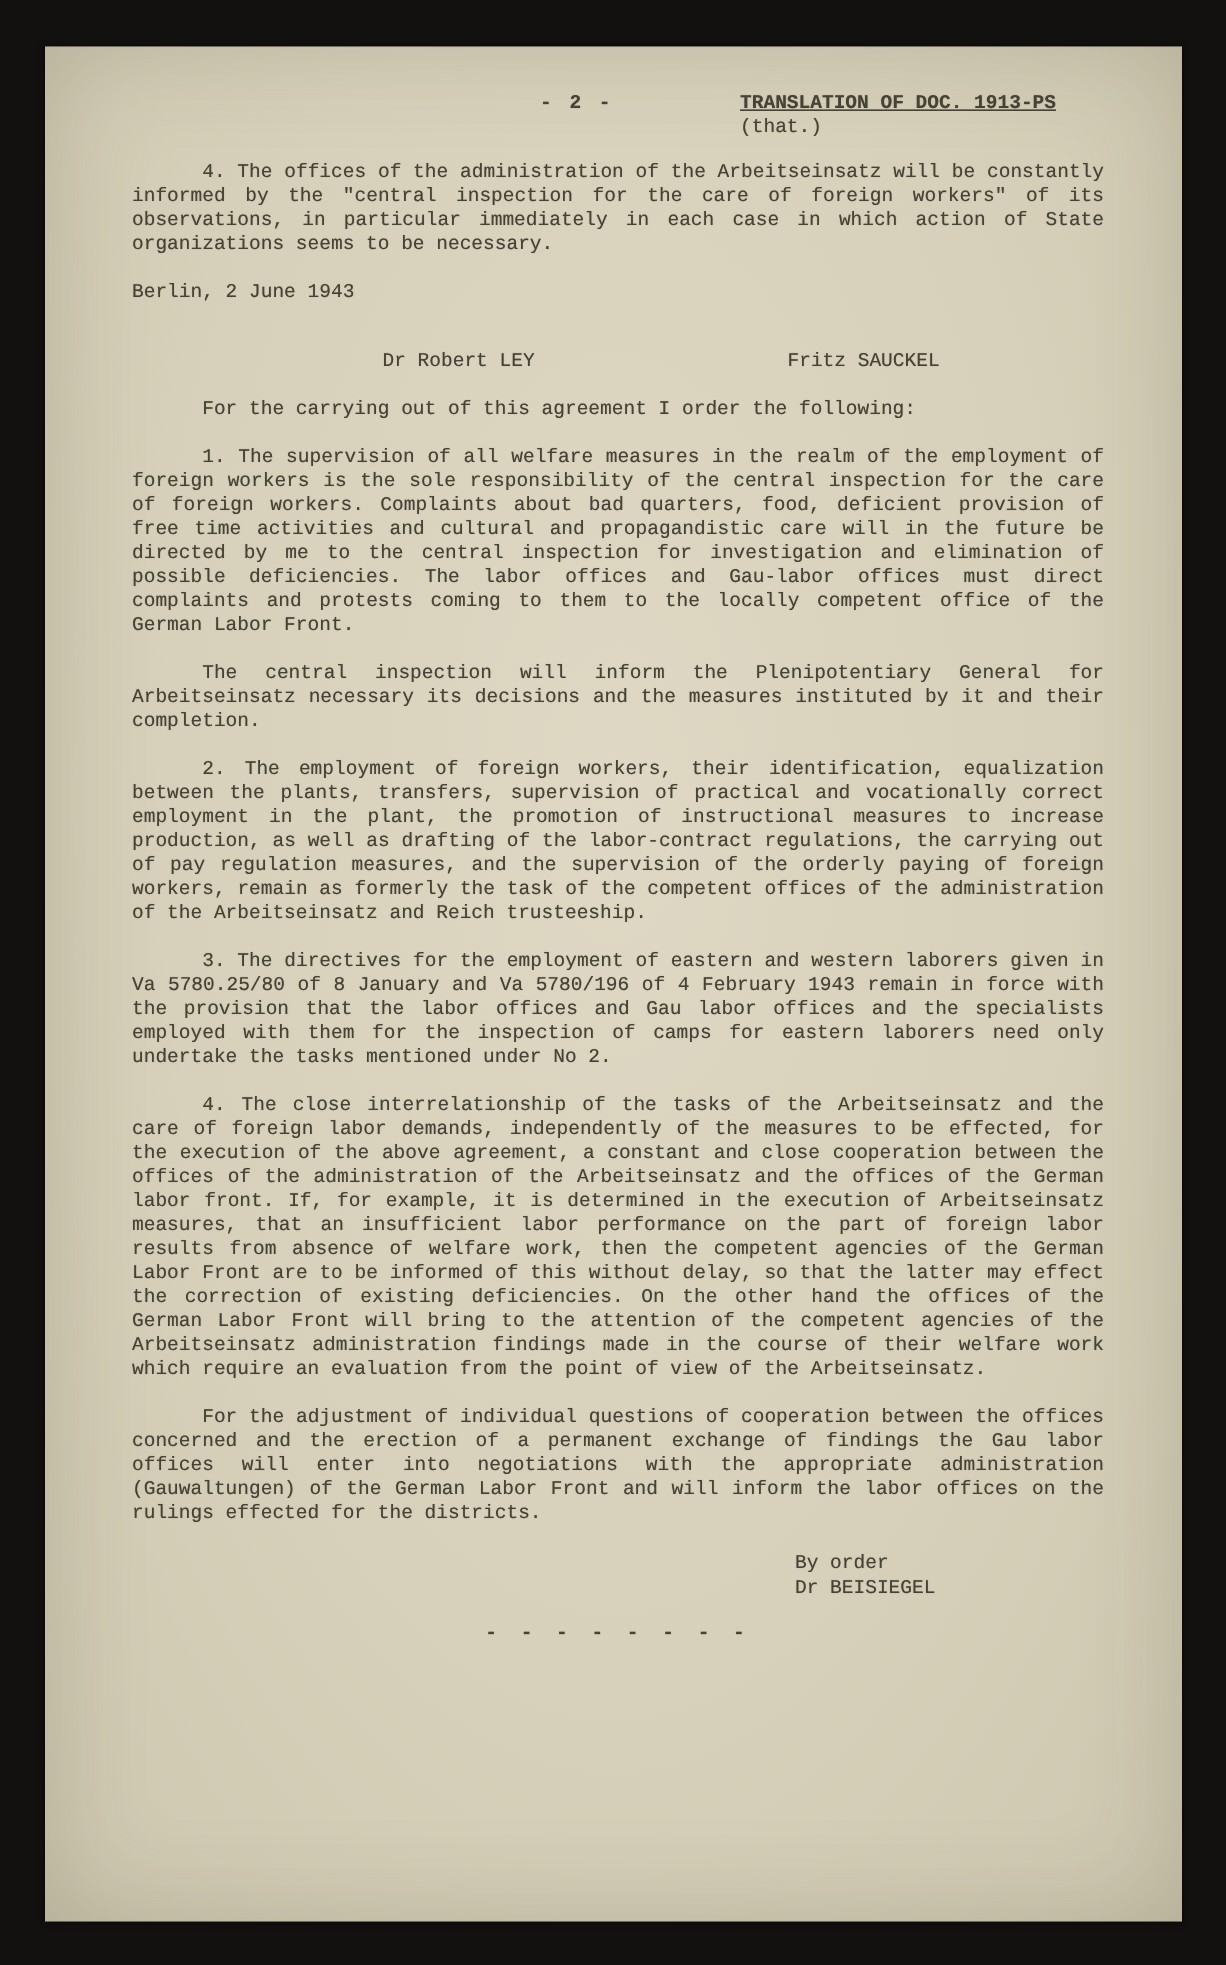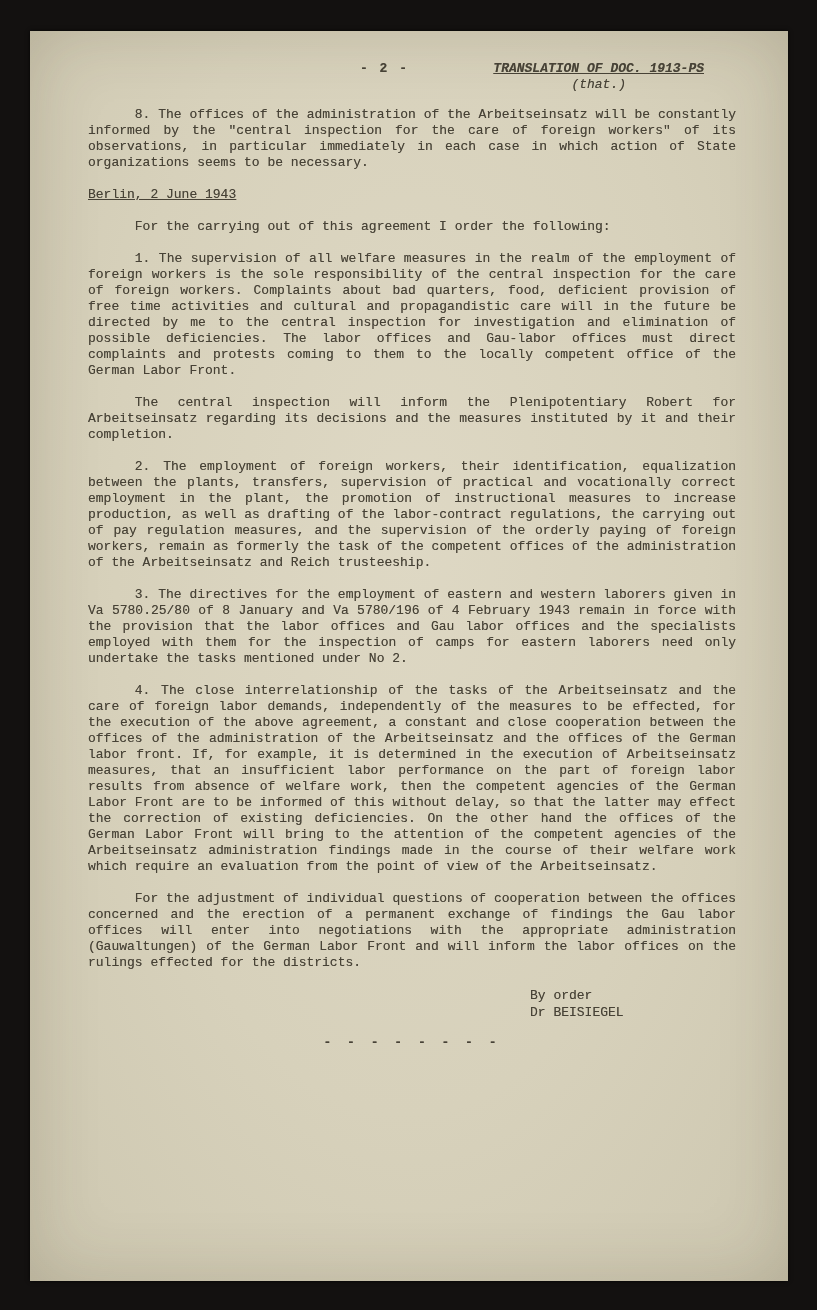--- a/index.html
+++ b/index.html
@@ -43,39 +43,38 @@
     position: absolute;
     left: 272px;
     top: 0;
     letter-spacing: 2px;
     font-weight: bold;
   }
   .title-block {
     position: absolute;
     right: 32px;
     top: 0;
-    text-align: center;
-    font-style: italic;
+    text-align: left;
   }
   .doc-title {
     font-weight: bold;
     text-decoration: underline;
     display: block;
   }
   .doc-cont {
     display: block;
   }
   .para {
     margin: 0 0 16px 0;
     text-align: justify;
   }
   .indent { text-indent: 3.6em; }
   .gap-md { margin-top: 30px; }
   .gap-lg { }
-  .date-line { margin: 0 0 16px 0; text-decoration: underline; }
+  .date-line { margin: 0 0 16px 0; }
   .sig-row {
     position: relative;
     height: 16px;
     margin-bottom: 16px;
   }
   .sig-left  { position: absolute; left: 167px; top: 0; }
   .sig-right { position: absolute; left: 437px; top: 0; }
   .by-order-block {
     margin-left: 442px;
   }
@@ -94,31 +93,35 @@
   <div class="paper txt">
 
     <div class="header">
       <span class="page-num">- 2 -</span>
       <span class="title-block">
         <span class="doc-title">TRANSLATION OF DOC. 1913-PS</span>
         <span class="doc-cont">(that.)</span>
       </span>
     </div>
 
-    <p class="para indent">8.  The offices of the administration of the Arbeitseinsatz will be constantly informed by the "central inspection for the care of foreign workers" of its observations, in particular immediately in each case in which action of State organizations seems to be necessary.</p>
+    <p class="para indent">4.  The offices of the administration of the Arbeitseinsatz will be constantly informed by the "central inspection for the care of foreign workers" of its observations, in particular immediately in each case in which action of State organizations seems to be necessary.</p>
 
 
     <p class="date-line">Berlin, 2 June 1943</p>
 
+    <div class="sig-row gap-md">
+      <span class="sig-left">Dr Robert LEY</span>
+      <span class="sig-right">Fritz SAUCKEL</span>
+    </div>
 
     <p class="para indent gap-lg">For the carrying out of this agreement I order the following:</p>
 
     <p class="para indent">1.  The supervision of all welfare measures in the realm of the employment of foreign workers is the sole responsibility of the central inspection for the care of foreign workers.  Complaints about bad quarters, food, deficient provision of free time activities and cultural and propagandistic care will in the future be directed by me to the central inspection for investigation and elimination of possible deficiencies.  The labor offices and Gau-labor offices must direct complaints and protests coming to them to the locally competent office of the German Labor Front.</p>
 
-    <p class="para indent">The central inspection will inform the Plenipotentiary Robert for Arbeitseinsatz regarding its decisions and the measures instituted by it and their completion.</p>
+    <p class="para indent">The central inspection will inform the Plenipotentiary General for Arbeitseinsatz necessary its decisions and the measures instituted by it and their completion.</p>
 
     <p class="para indent">2.  The employment of foreign workers, their identification, equalization between the plants, transfers, supervision of practical and vocationally correct employment in the plant, the promotion of instructional measures to increase production, as well as drafting of the labor-contract regulations, the carrying out of pay regulation measures, and the supervision of the orderly paying of foreign workers, remain as formerly the task of the competent offices of the administration of the Arbeitseinsatz and Reich trusteeship.</p>
 
     <p class="para indent">3.  The directives for the employment of eastern and western laborers given in Va 5780.25/80 of 8 January and Va 5780/196 of 4 February 1943 remain in force with the provision that the labor offices and Gau labor offices and the specialists employed with them for the inspection of camps for eastern laborers need only undertake the tasks mentioned under No 2.</p>
 
     <p class="para indent">4.  The close interrelationship of the tasks of the Arbeitseinsatz and the care of foreign labor demands, independently of the measures to be effected, for the execution of the above agreement, a constant and close cooperation between the offices of the administration of  the Arbeitseinsatz and the offices of the German labor front.  If, for example, it is determined in the execution of Arbeitseinsatz measures, that an insufficient labor performance on the part of foreign labor results from absence of welfare work, then the competent agencies of the German Labor Front are to be informed of this without delay, so that the latter may effect the correction of existing deficiencies.  On the other hand the offices of the German Labor Front will bring to the attention of the competent agencies of the Arbeitseinsatz administration findings made in the course of their welfare work which require an evaluation from the point of view of the Arbeitseinsatz.</p>
 
     <p class="para indent">For the adjustment of individual questions of cooperation between the offices concerned and the erection of a permanent exchange of findings the Gau labor offices will enter into negotiations with the appropriate administration (Gauwaltungen) of the German Labor Front and will inform the labor offices on the rulings effected for the districts.</p>
 
     <div class="by-order-block">

